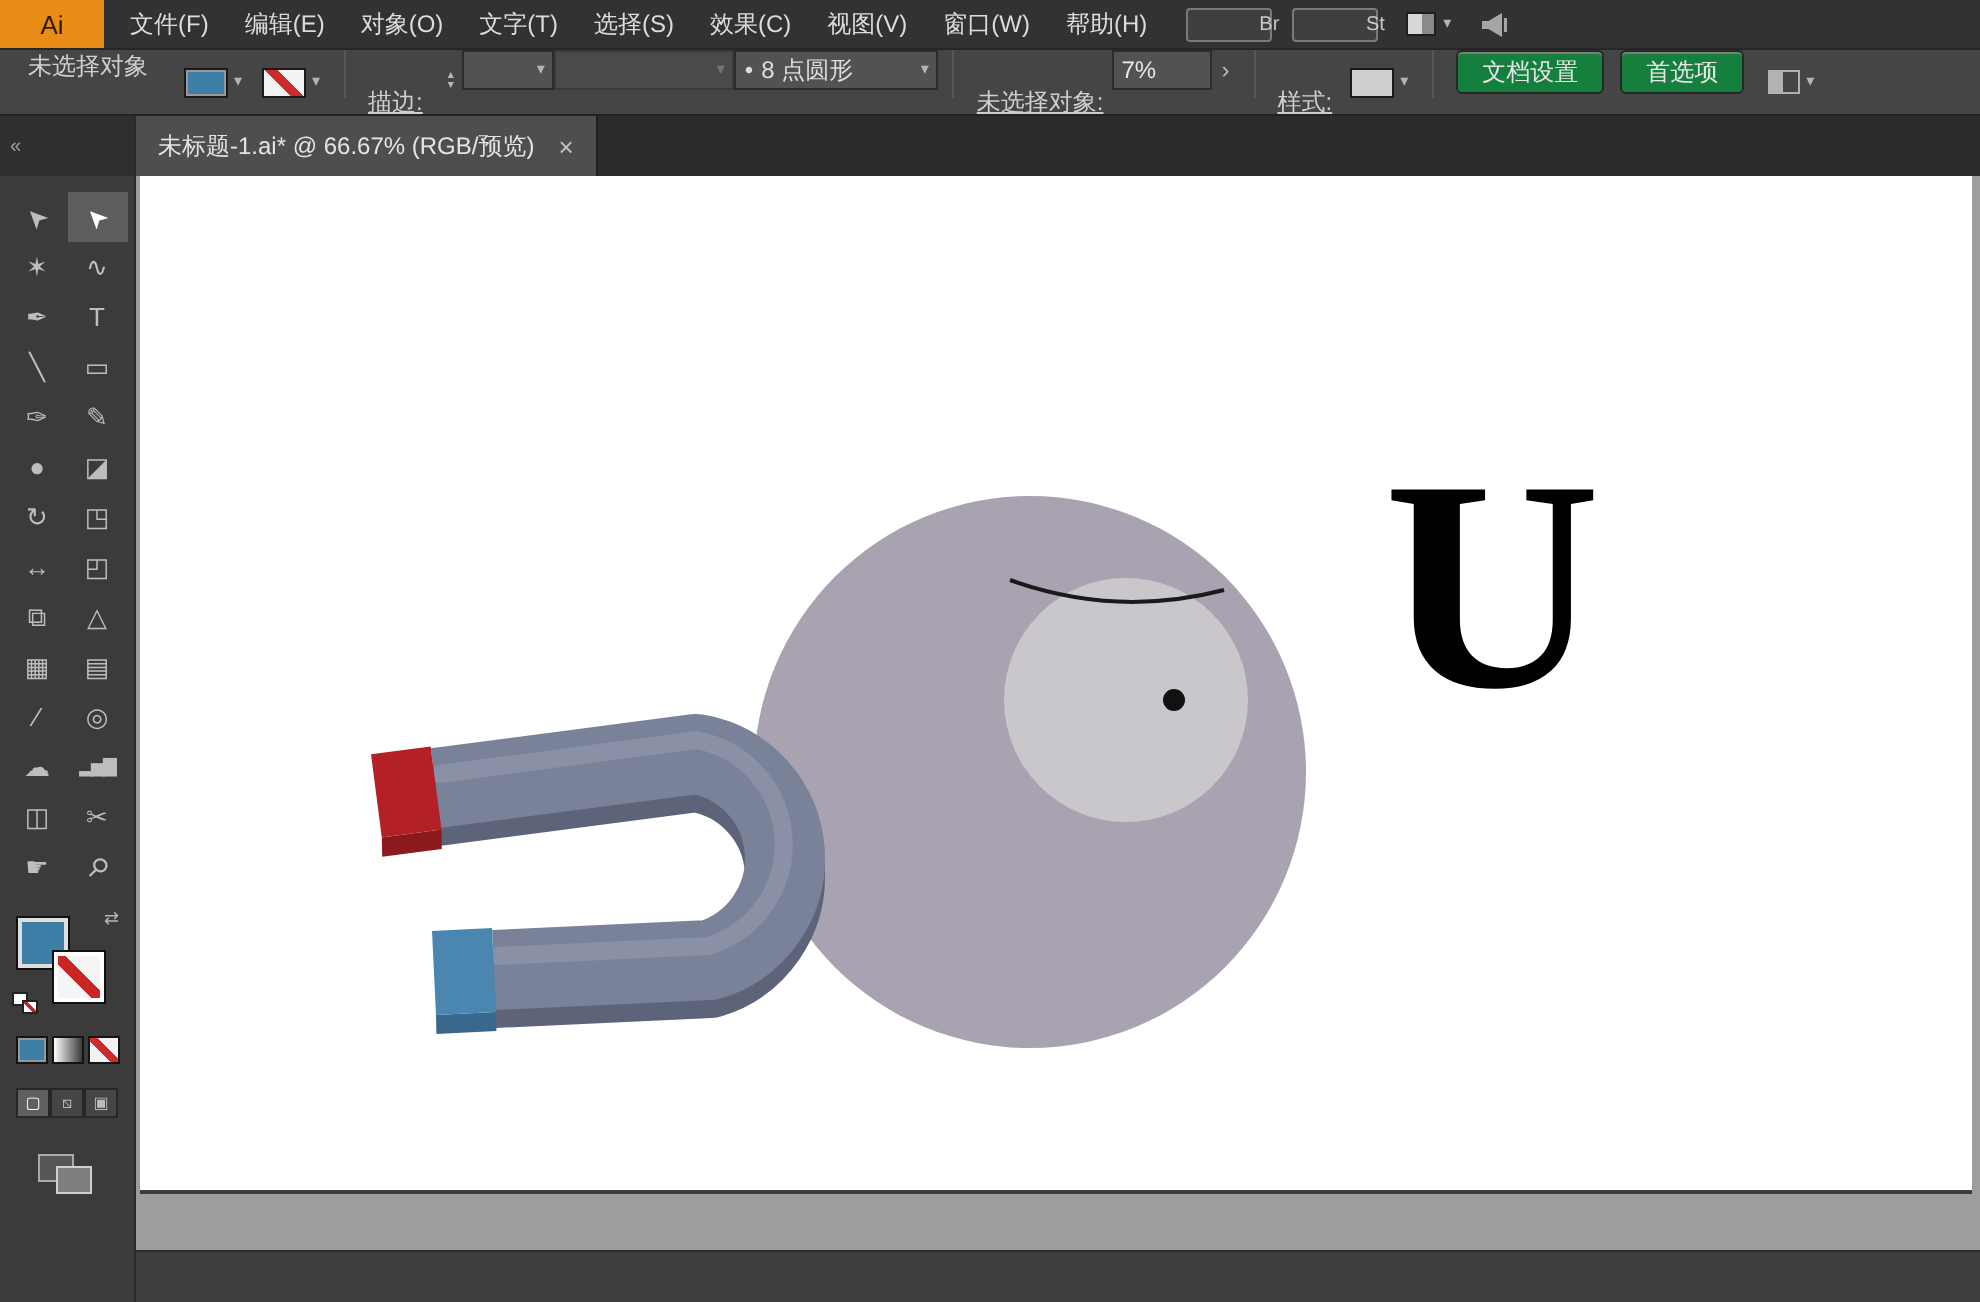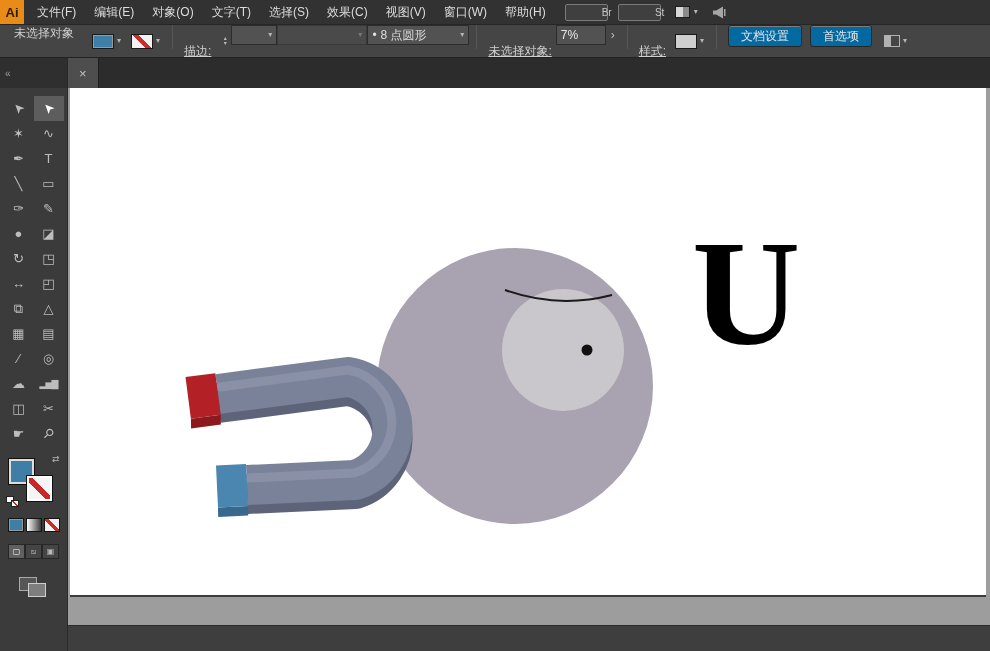--- a/index.html
+++ b/index.html
@@ -1,21 +1,21 @@
 <!DOCTYPE html>
 <html><head>
 <meta charset="utf-8">
 <style>
   * { box-sizing: border-box; margin: 0; padding: 0; }
   html,body { width: 990px; height: 651px; overflow: hidden; }
   body { font-family: "Liberation Sans", "DejaVu Sans", sans-serif; background: #3e3e3e; position: relative; }
 
   
   .menubar { display:flex; align-items:center; height:24px; background:#323232; }
-  .logo { width:24px; height:24px; background:#e98b17; color:#2d1c05; font-weight:bold;
+  .logo { width:52px; height:24px; background:#e98b17; color:#2d1c05; font-weight:normal;
           display:flex; align-items:center; justify-content:center; font-size:13px; margin-right:4px; }
   .menu-item { padding:0 9px; height:24px; line-height:24px; color:#dcdcdc; font-size:12px; cursor:default; }
   .mb-badge { width:22px; height:17px; margin-left:10px; background:#3f3f3f; border:1px solid #7a7a7a;
               border-radius:2px; color:#c9c9c9; font-size:10px; display:flex; align-items:center; justify-content:center;padding-left:41px; }
   .ws-group { display:flex; align-items:center; gap:4px; margin-left:14px; }
   .ws-sq { width:15px; height:12px; border:1px solid #1e1e1e;
            background:linear-gradient(90deg,#d8d8d8 0 55%, #8a8a8a 55% 100%); }
   .caret { font-size:8px; color:#b5b5b5; line-height:1; }
   .mega { margin-left:14px; display:flex; align-items:center; }
 
@@ -31,21 +31,21 @@
   .stepper { display:flex; flex-direction:column; align-items:center; justify-content:center;
              width:12px; font-size:6px; line-height:5px; color:#bbb; margin-left:4px; }
   .combo { height:20px; background:#525252; border:1px solid #2c2c2c; display:flex; align-items:center;
            gap:4px; padding:0 4px; color:#ddd; }
   .combo .caret { margin-left:auto; }
   .w44 { width:46px; } .w88 { width:90px; opacity:.45; } .w100 { width:102px; }
   .inputbox { width:50px; height:20px; background:#525252; border:1px solid #2c2c2c;
               display:flex; align-items:center; padding:0 4px; color:#e8e8e8; }
   .expand-btn { width:14px; height:20px; display:flex; align-items:center; justify-content:center; color:#bbb; }
   .sep { width:1px; height:24px; background:#333; border-right:1px solid #565656; margin:0 7px; }
-  .btn { height:22px; padding:0 12px; margin:0 4px; background:#0369a1; border:1px solid #272727;
+  .btn { height:22px; padding:0 12px; margin:0 4px; background:#15803d; border:1px solid #272727;
          box-shadow: inset 0 1px 0 #7d7d7d; border-radius:3px; display:flex; align-items:center;
          color:#e6e6e6; font-size:12px; white-space:nowrap; }
   .arrange { display:flex; align-items:center; gap:3px; margin-left:8px; }
   .arrange-sq { width:16px; height:12px; border:1px solid #b2b2b2;
                 background: linear-gradient(90deg,#b2b2b2 0 45%, transparent 45%); }
 
   
   .main { display:flex; height:593px; }
 
   
@@ -310,20 +310,21 @@
 
     <div class="screenmode">
       <div class="smr1"></div>
       <div class="smr2"></div>
     </div>
   </div>
 
   <div class="canvascol">
     <div class="tabbar">
       <div class="tab">
+        <span>未标题-1.ai* @ 66.67% (RGB/预览)</span>
         <span class="tabclose">×</span>
       </div>
     </div>
 
     <div class="canvas">
       <div class="artboard">
 
         <svg class="artsvg" width="916" height="509" viewBox="0 0 916 509">
 
           <circle cx="445" cy="298" r="138" fill="#A9A2B0"></circle>

